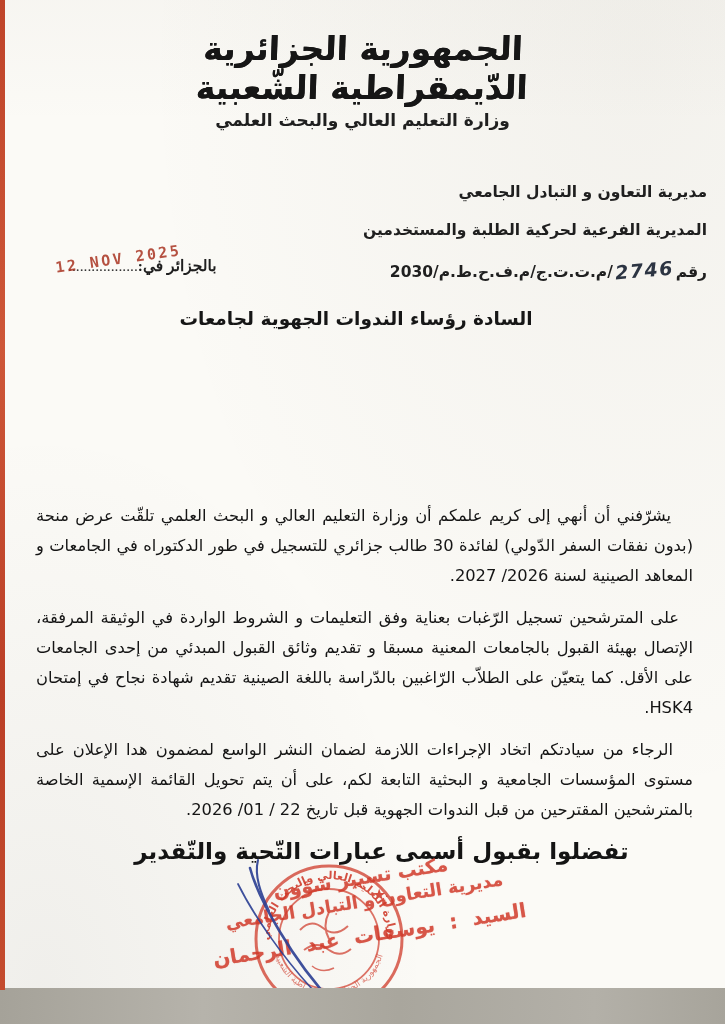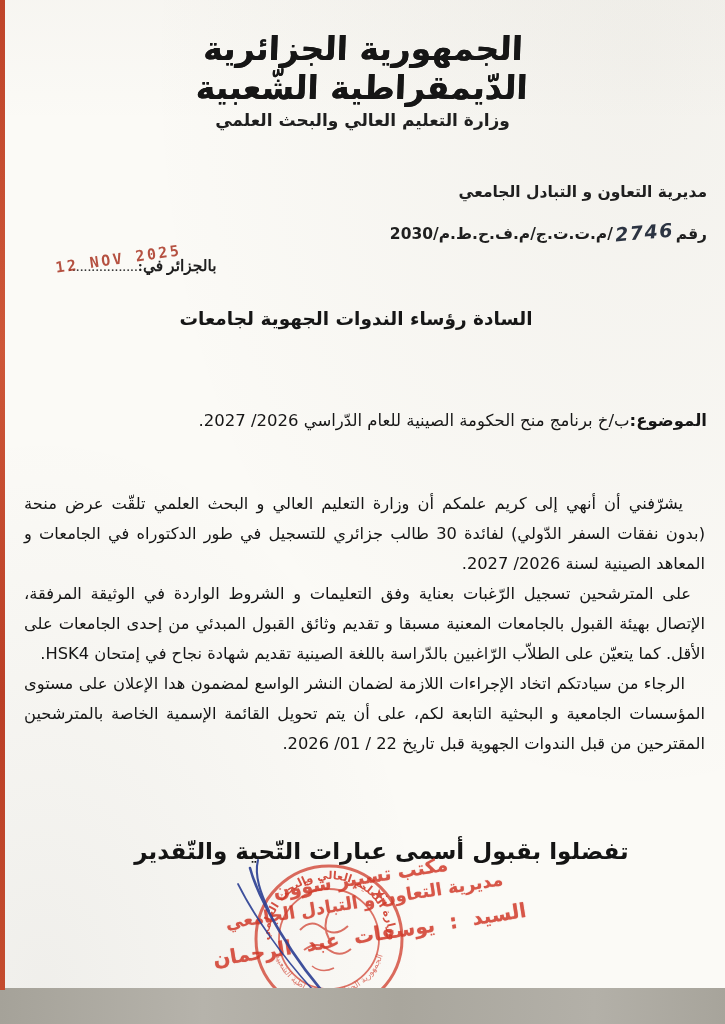--- a/index.html
+++ b/index.html
@@ -38,21 +38,21 @@
 
   .addressee { position:absolute; top:297px; left:0; width:712px; text-align:center;
     direction:rtl; font-weight:bold; font-size:18.5px; color:#161616; line-height:43px; }
 
   .subject-block { position:absolute; top:402px; right:18px; left:20px; direction:rtl;
     text-align:right; font-size:16.5px; color:#161616; line-height:37px; }
   .subject-block .label { font-weight:bold; }
 
   .body-block { position:absolute; top:489px; right:20px; left:24px; direction:rtl;
     text-align:justify; font-size:16.3px; line-height:30px; color:#151515; }
-  .body-block p { margin:0; }
+  .body-block p { margin:12px; }
   .p1 { text-indent:22px; }
   .p2 { text-indent:14px; }
   .p3 { font-weight:bold; }
   .p4 { text-indent:20px; }
 
   .closing { position:absolute; top:838px; left:0; width:725px; text-align:center;
     direction:rtl; font-weight:bold; font-size:23px; color:#141414;padding-left:38px; }
 
   .rect-stamp { position:absolute; top:866px; left:160px; width:410px; transform:rotate(-9deg);
     direction:rtl; text-align:center; color:#d13a2a; opacity:.85;
@@ -69,32 +69,32 @@
 
 <div class="scan">
 
   <div class="paper-shade"></div>
 
   <div class="republic-title">الجمهورية الجزائرية الدّيمقراطية الشّعبية</div>
   <div class="ministry">وزارة التعليم العالي والبحث العلمي</div>
 
   <div class="sender">
     <div class="line">مديرية التعاون و التبادل الجامعي</div>
+    <div class="line">المديرية الفرعية لحركية الطلبة والمستخدمين</div>
     <div class="line"><span>رقم</span><span class="ref-number">2746</span><span>/م.ت.ت.ج/م.ف.ح.ط.م/2030</span></div>
   </div>
 
   <div class="place-line"><span>بالجزائر في:</span><span class="dots">..................</span></div>
   <div class="date-stamp">12 NOV 2025</div>
 
   <div class="addressee">
     <div>السادة رؤساء الندوات الجهوية لجامعات</div>
   </div>
 
   <div class="subject-block">
-    <div><span class="label">الموضوع:</span><span>ب/خ برنامج منح الحكومة الصينية للعام الدّراسي 2026/ 2027.</span></div>
   </div>
 
   <div class="body-block">
     <p class="p1">يشرّفني أن أنهي إلى كريم علمكم أن وزارة التعليم العالي و البحث العلمي تلقّت عرض منحة (بدون نفقات السفر الدّولي) لفائدة 30 طالب جزائري للتسجيل في طور الدكتوراه في الجامعات و المعاهد الصينية لسنة 2026/ 2027.</p>
     <p class="p2">على المترشحين تسجيل الرّغبات بعناية وفق التعليمات و الشروط الواردة في الوثيقة المرفقة، الإتصال بهيئة القبول بالجامعات المعنية مسبقا و تقديم وثائق القبول المبدئي من إحدى الجامعات على الأقل. كما يتعيّن على الطلاّب الرّاغبين بالدّراسة باللغة الصينية تقديم شهادة نجاح في إمتحان HSK4.</p>
     <p class="p4">الرجاء من سيادتكم اتخاد الإجراءات اللازمة لضمان النشر الواسع لمضمون هدا الإعلان على مستوى المؤسسات الجامعية و البحثية التابعة لكم، على أن يتم تحويل القائمة الإسمية الخاصة بالمترشحين المقترحين من قبل الندوات الجهوية قبل تاريخ 22 / 01/ 2026.</p>
   </div>
 
   <div class="closing">تفضلوا بقبول أسمى عبارات التّحية والتّقدير</div>
 

